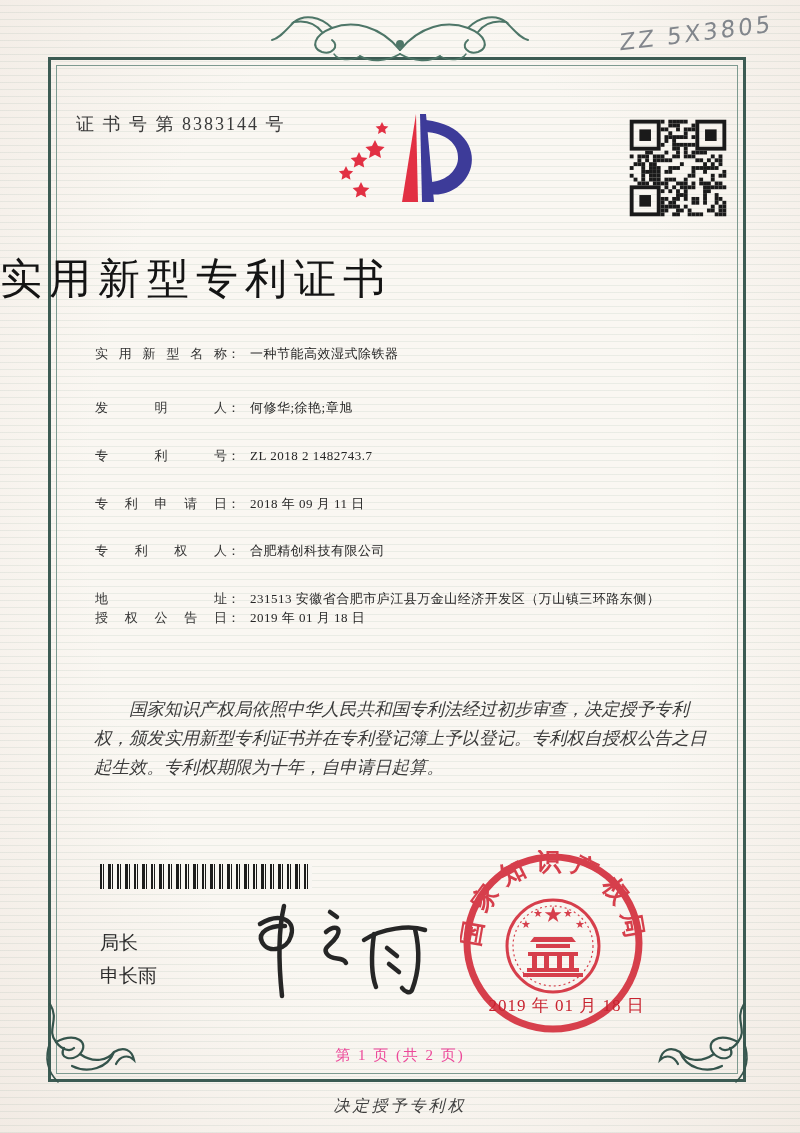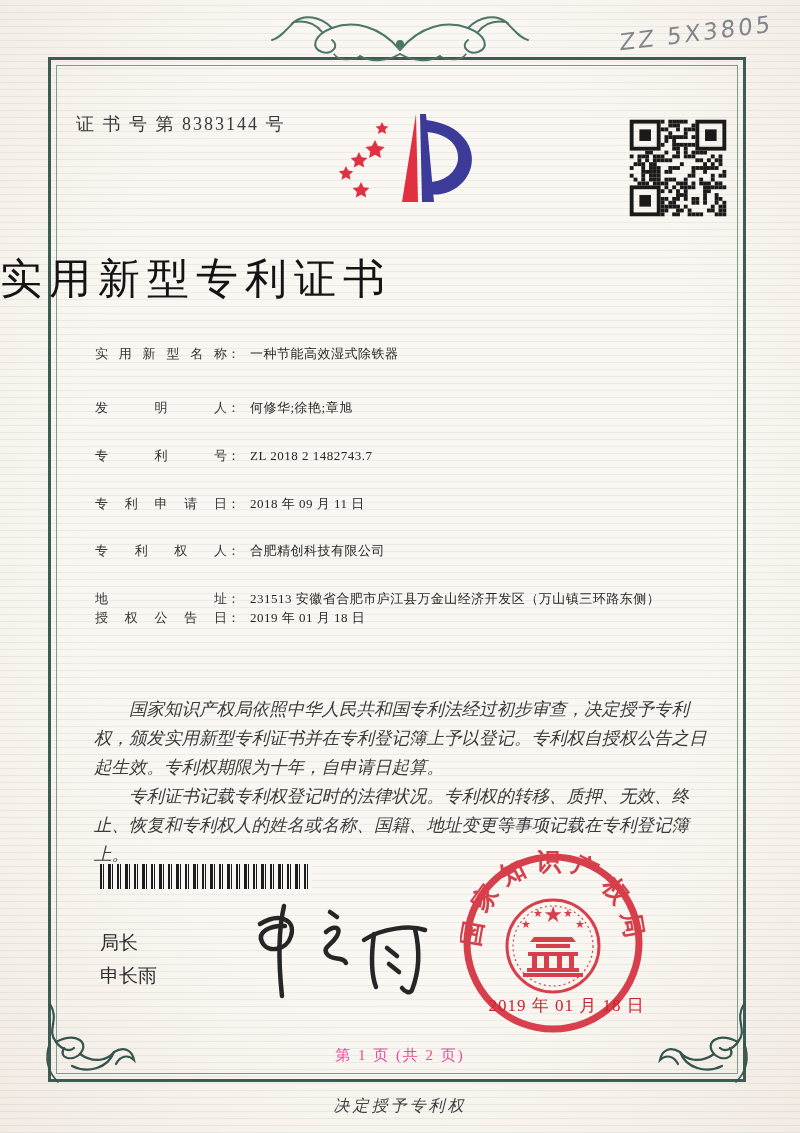--- a/index.html
+++ b/index.html
@@ -395,21 +395,20 @@
 </div>
 <div class="frow" style="top:585px">
   <span class="flabel">地址</span><span class="fcolon">：</span><span class="fvalue" style="max-width:440px">231513 安徽省合肥市庐江县万金山经济开发区（万山镇三环路东侧）</span>
 </div>
 <div class="frow" style="top:604px">
   <span class="flabel">授权公告日</span><span class="fcolon">：</span><span class="fvalue">2019 年 01 月 18 日</span>
 </div>
 
 <div class="body-text">
   <p>国家知识产权局依照中华人民共和国专利法经过初步审查，决定授予专利权，颁发实用新型专利证书并在专利登记簿上予以登记。专利权自授权公告之日起生效。专利权期限为十年，自申请日起算。</p>
-  <p>专利证书记载专利权登记时的法律状况。专利权的转移、质押、无效、终止、恢复和专利权人的姓名或名称、国籍、地址变更等事项记载在专利登记簿上。</p>
 </div>
 
 <div class="barcode"></div>
 
 <div class="signer">
   <div>局长</div>
   <div>申长雨</div>
 </div>
 
 <svg class="signature" width="215" height="110" viewBox="0 0 215 110">

